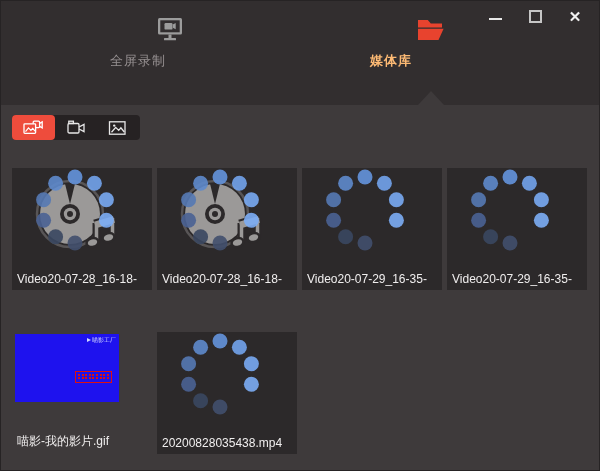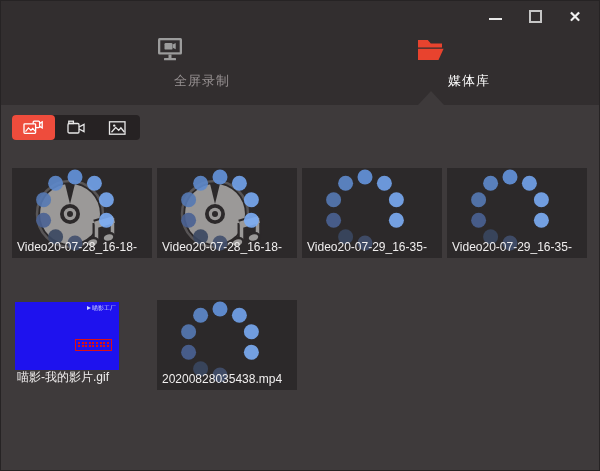--- a/index.html
+++ b/index.html
@@ -16,40 +16,40 @@
     background:var(--content-bg);border:1px solid #262324;overflow:hidden;
     font-family:"Liberation Sans",sans-serif;
   }
   
   .header{position:absolute;top:0;left:0;right:0;height:104px;background:var(--header-bg);}
   .win-controls{position:absolute;top:3px;right:10px;display:flex;gap:12px;}
   .win-btn{width:28px;height:24px;display:flex;align-items:center;justify-content:center;cursor:pointer;}
   .min-glyph{width:13px;height:2px;background:#e8e8e8;margin-top:6px;}
   .max-glyph{width:9px;height:9px;border:2px solid #c6c6c6;}
   .close-glyph{color:#f0f0f0;font-size:15px;line-height:1;font-weight:bold;}
-  .tab{position:absolute;top:32px;text-align:right;cursor:pointer;}
+  .tab{position:absolute;top:12px;text-align:left;cursor:pointer;}
   .tab-fullscreen{left:109px;width:120px;}
   .tab-region{left:229px;width:140px;}
   .tab-library{left:369px;width:120px;}
   .tab-icon{width:32px;height:32px;display:block;margin:0 auto;}
   .tab-label{display:block;margin-top:7px;font-size:13px;color:#979192;letter-spacing:1px;}
-  .tab.active .tab-label{color:#ffffff;font-weight:normal;}
+  .tab.active .tab-label{color:#fdba74;font-weight:bold;}
   .caret{position:absolute;left:417px;top:90px;width:0;height:0;
     border-left:13px solid transparent;border-right:13px solid transparent;
     border-bottom:14px solid var(--content-bg);}
   
   .toolbar{position:absolute;top:114px;left:11px;width:128px;height:25px;
     background:#262223;border-radius:4px;display:flex;}
   .tb-btn{width:42.6px;height:25px;display:flex;align-items:center;justify-content:center;cursor:pointer;}
   .tb-btn.active{background:#ee4c3c;border-radius:4px;}
   .tb-btn svg{width:20px;height:16px;}
   
   .grid{position:absolute;top:167px;left:11px;width:578px;
     display:flex;flex-wrap:wrap;column-gap:5px;row-gap:42px;}
-  .card{position:relative;width:140px;height:90px;background:var(--card-bg);cursor:pointer;}
+  .card{position:relative;width:140px;height:122px;background:var(--card-bg);cursor:pointer;}
   .card.image-card{background:transparent;}
   .card-label{position:absolute;left:5px;right:2px;bottom:4px;font-size:12px;
     color:#f0eeee;white-space:nowrap;overflow:hidden;}
   .thumb-svg{position:absolute;left:0;top:0;width:140px;height:98px;}
   .gif-thumb{position:absolute;left:3px;top:2px;width:104px;height:68px;background:var(--gif-blue);}
   .wm{position:absolute;top:3px;right:3px;font-size:6px;line-height:6px;color:#d9deff;white-space:nowrap;}
   .wm-ico{display:inline-block;width:0;height:0;border-top:2.5px solid transparent;
     border-bottom:2.5px solid transparent;border-left:4px solid #cfd6ff;margin-right:1px;}
   .stamp{position:absolute;left:60px;top:37px;width:37px;height:12px;box-sizing:border-box;
     border:1px solid #dd1111;padding:1px 2px;}

